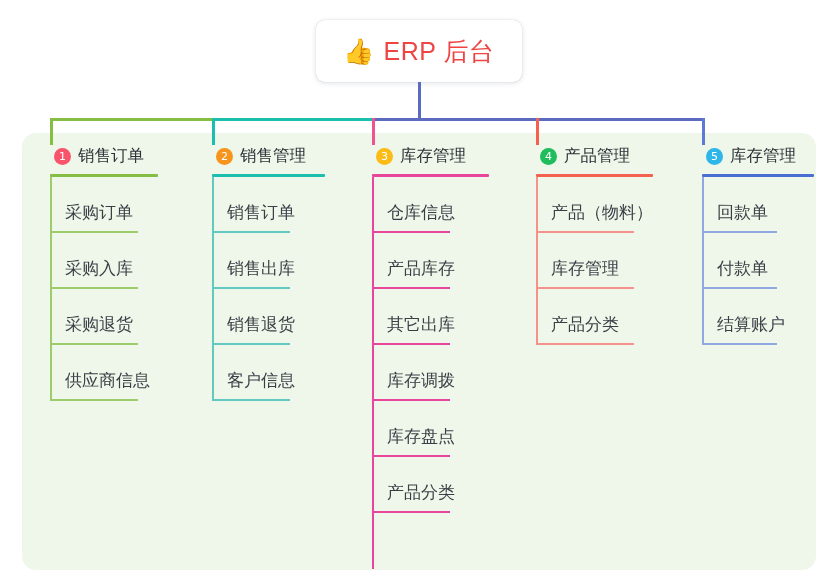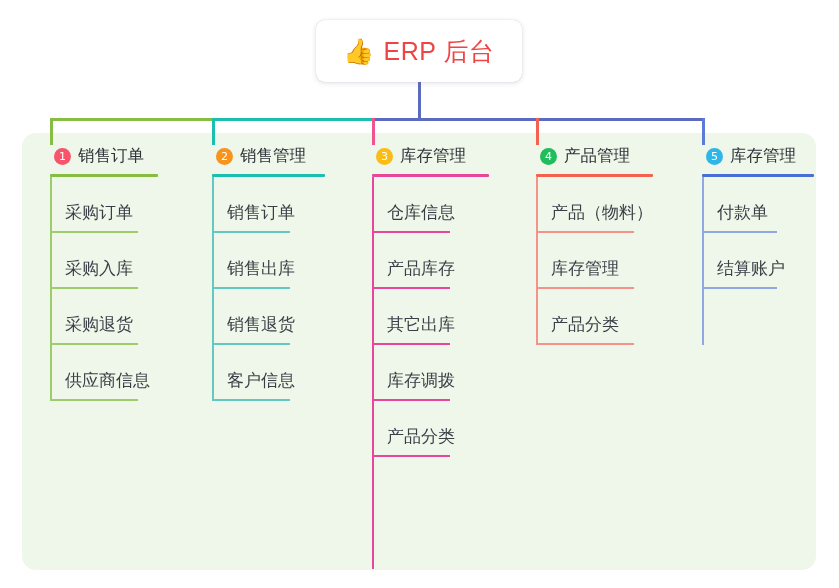--- a/index.html
+++ b/index.html
@@ -237,20 +237,24 @@
           </div>
           <div class="leaf">
             <span class="leaf-label">其它出库</span>
             <div class="leaf-underline" style="background: rgb(232, 70, 155); width: 78px;"></div>
           </div>
           <div class="leaf">
             <span class="leaf-label">库存调拨</span>
             <div class="leaf-underline" style="background: rgb(232, 70, 155); width: 78px;"></div>
           </div>
           <div class="leaf">
+            <span class="leaf-label">库存盘点</span>
+            <div class="leaf-underline" style="background: rgb(232, 70, 155); width: 78px;"></div>
+          </div>
+          <div class="leaf">
             <span class="leaf-label">产品分类</span>
             <div class="leaf-underline" style="background: rgb(232, 70, 155); width: 78px;"></div>
           </div>
         </div>
       </div>
       <div class="column" style="left: 524px;">
         <div class="col-header">
           <span class="badge" style="background: rgb(31, 189, 92);">4</span>
           <span class="col-title">产品管理</span>
         </div>
@@ -273,20 +277,24 @@
       </div>
       <div class="column" style="left: 690px;">
         <div class="col-header">
           <span class="badge" style="background: rgb(47, 182, 232);">5</span>
           <span class="col-title">库存管理</span>
         </div>
         <div class="col-underline" style="background: rgb(74, 111, 212); width: 112px; margin-left: 12px;"></div>
         <div class="leaf-list">
           <div class="spine" style="background: rgb(143, 168, 224); height: 168px;"></div>
           <div class="leaf">
+            <span class="leaf-label">回款单</span>
+            <div class="leaf-underline" style="background: rgb(143, 168, 224); width: 75px;"></div>
+          </div>
+          <div class="leaf">
             <span class="leaf-label">付款单</span>
             <div class="leaf-underline" style="background: rgb(143, 168, 224); width: 75px;"></div>
           </div>
           <div class="leaf">
             <span class="leaf-label">结算账户</span>
             <div class="leaf-underline" style="background: rgb(143, 168, 224); width: 75px;"></div>
           </div>
         </div>
       </div>
     </div>

